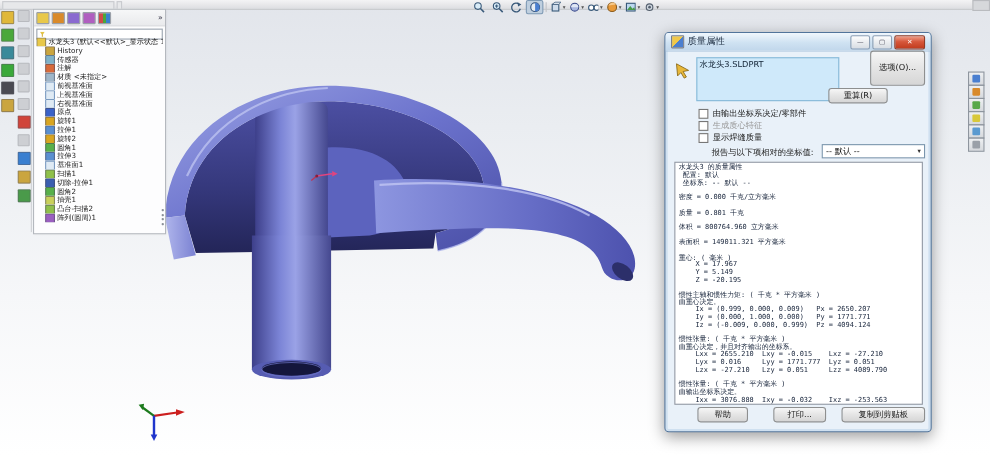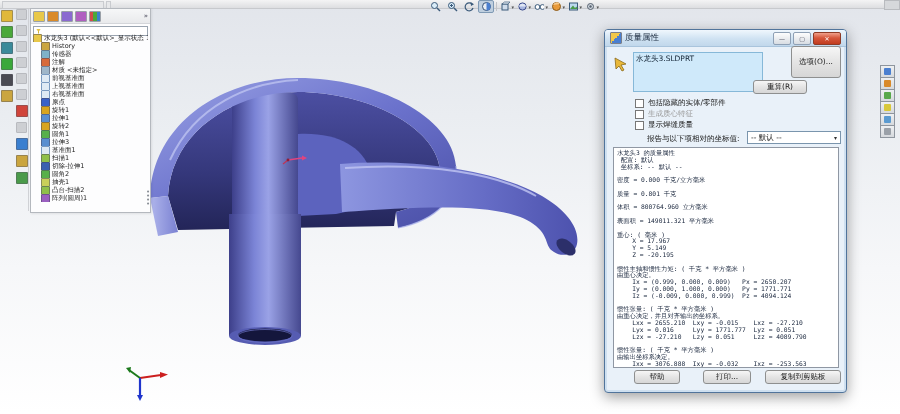--- a/index.html
+++ b/index.html
@@ -392,21 +392,21 @@
       </svg>
   </span>
   <div class="sel-box">
     <span>水龙头3.SLDPRT</span>
   </div>
   <div class="btn" style="left:186px;top:16px;width:50px;height:32px;">选项(O)...</div>
   <div class="btn" style="left:148px;top:50px;width:54px;height:14px;">重算(R)</div>
 
   <div class="cbrow" style="top:68px;">
     <span class="cb"></span>
-    <span>包括隐藏的实体/零部件</span>
+    <span>由输出坐标系决定/零部件</span>
   </div>
   <div class="cbrow dim2" style="top:79px;">
     <span class="cb"></span>
     <span>生成质心特征</span>
   </div>
   <div class="cbrow" style="top:90px;">
     <span class="cb"></span>
     <span>显示焊缝质量</span>
   </div>
 

